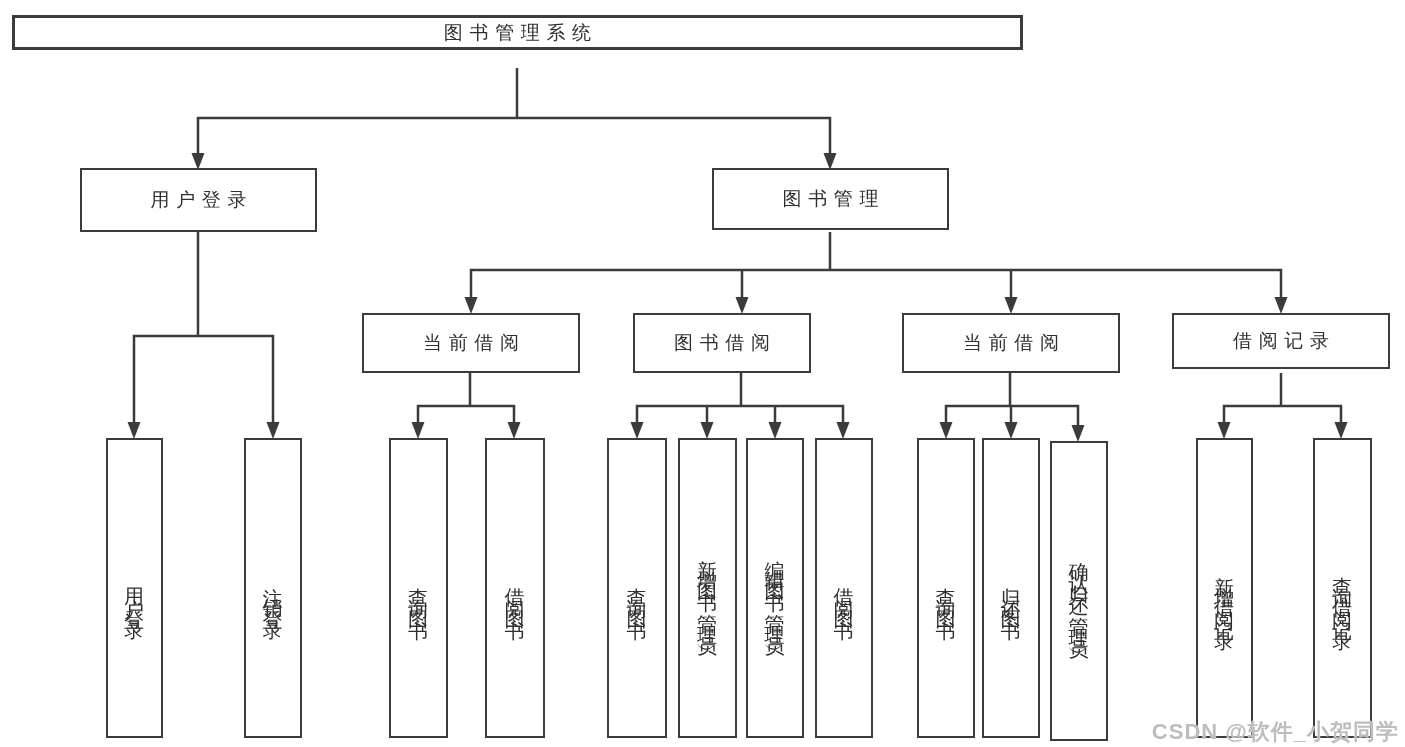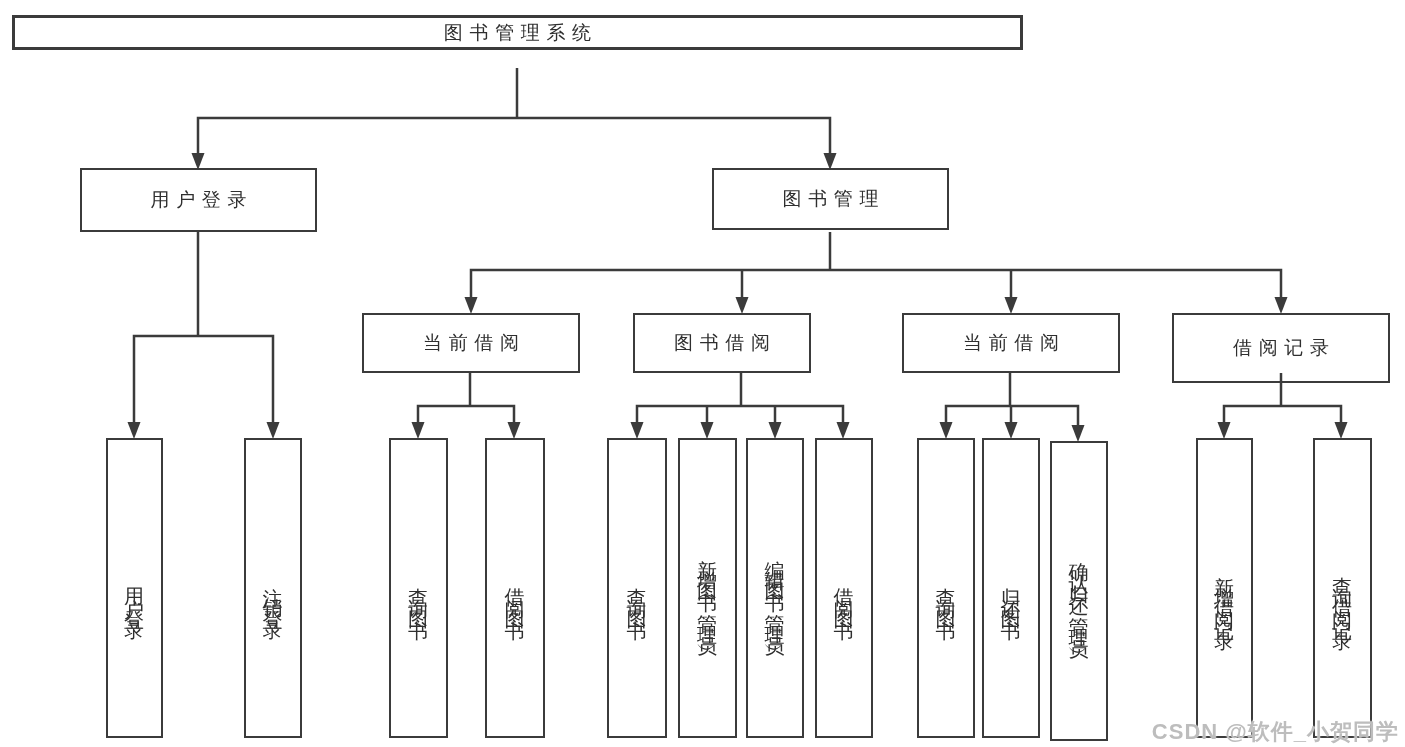--- a/index.html
+++ b/index.html
@@ -92,21 +92,21 @@
   </svg>
 
   <div class="box hbox root-box" style="left:12px;top:15px;width:1011px;height:35px">图书管理系统</div>
 
   <div class="box hbox" style="left:80px;top:168px;width:237px;height:64px">用户登录</div>
   <div class="box hbox" style="left:712px;top:168px;width:237px;height:62px">图书管理</div>
 
   <div class="box hbox" style="left:362px;top:313px;width:218px;height:60px">当前借阅</div>
   <div class="box hbox" style="left:633px;top:313px;width:178px;height:60px">图书借阅</div>
   <div class="box hbox" style="left:902px;top:313px;width:218px;height:60px">当前借阅</div>
-  <div class="box hbox" style="left:1172px;top:313px;width:218px;height:70px">借阅记录</div>
+  <div class="box hbox" style="left:1172px;top:313px;width:218px;height:56px">借阅记录</div>
 
   <div class="box vbox" style="left:106px;top:438px;width:57px;height:300px">用户登录</div>
   <div class="box vbox" style="left:244px;top:438px;width:58px;height:300px">注销登录</div>
 
   <div class="box vbox" style="left:389px;top:438px;width:59px;height:300px">查询图书</div>
   <div class="box vbox" style="left:485px;top:438px;width:60px;height:300px">借阅图书</div>
 
   <div class="box vbox" style="left:607px;top:438px;width:60px;height:300px">查询图书</div>
   <div class="box vbox" style="left:678px;top:438px;width:59px;height:300px">新增图书（管理员）</div>
   <div class="box vbox" style="left:746px;top:438px;width:58px;height:300px">编辑图书（管理员）</div>

